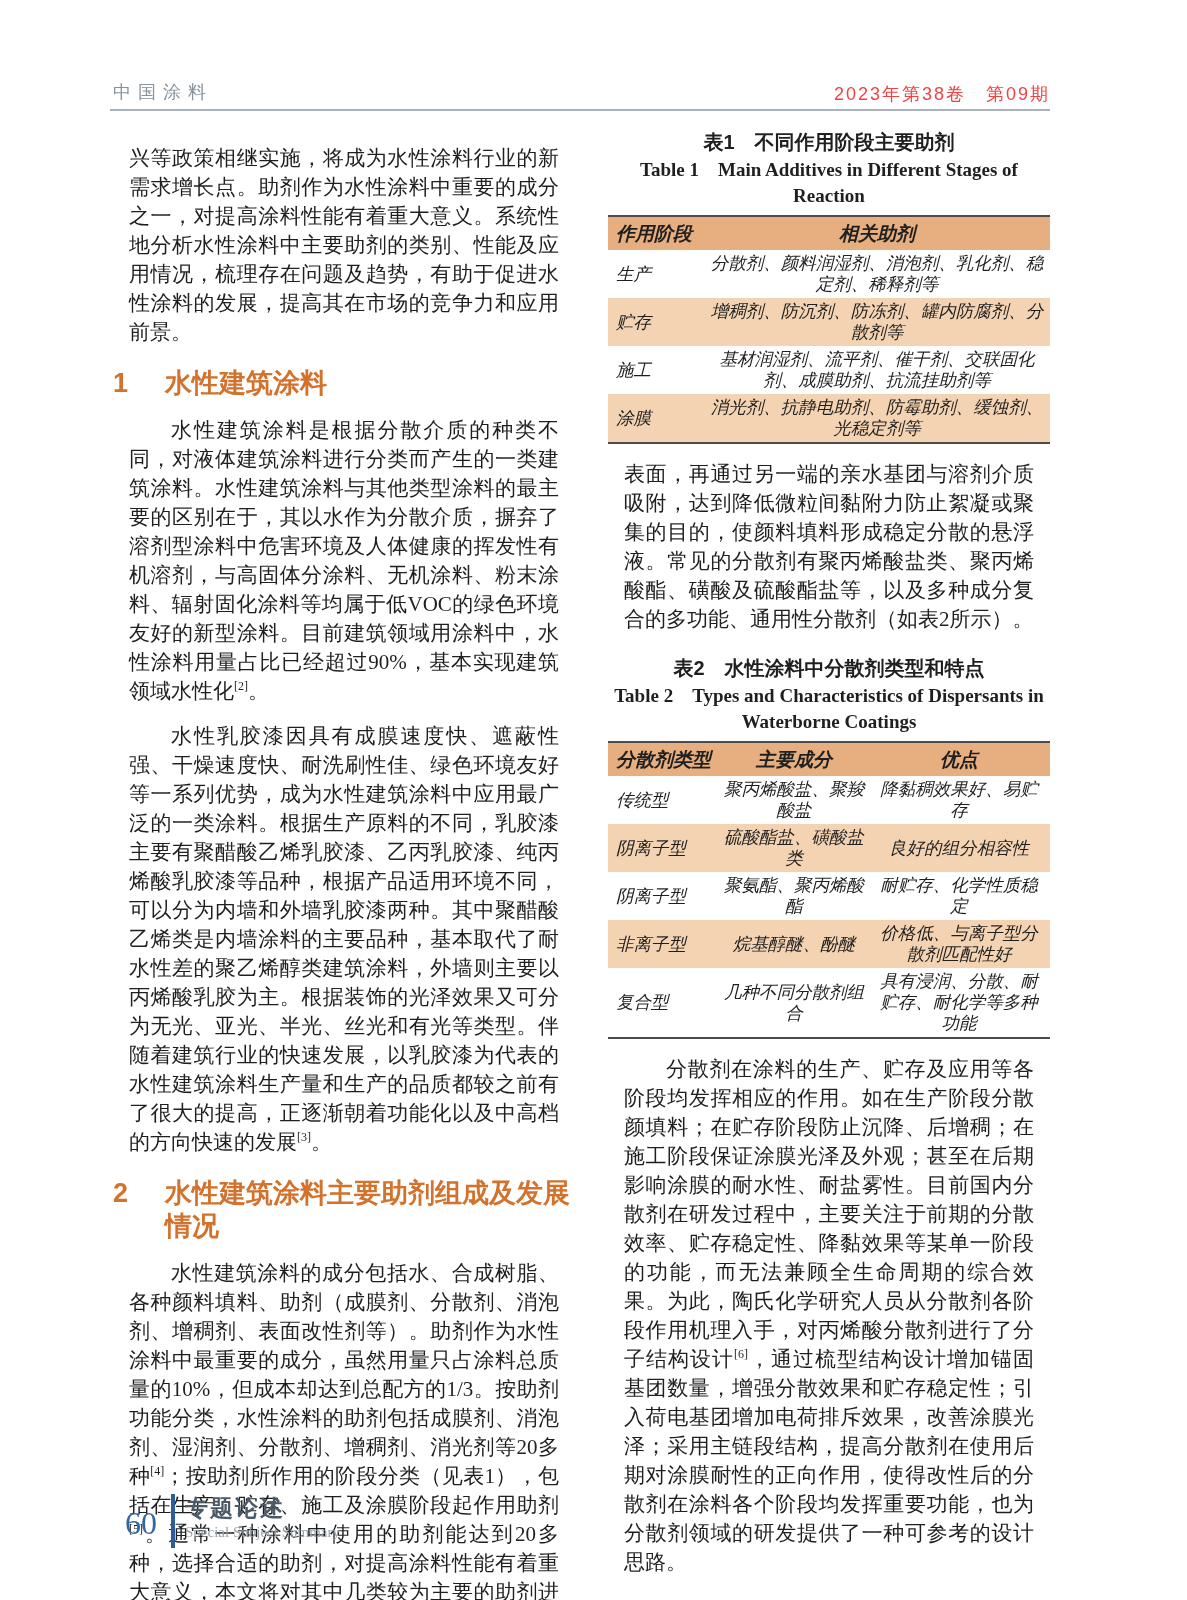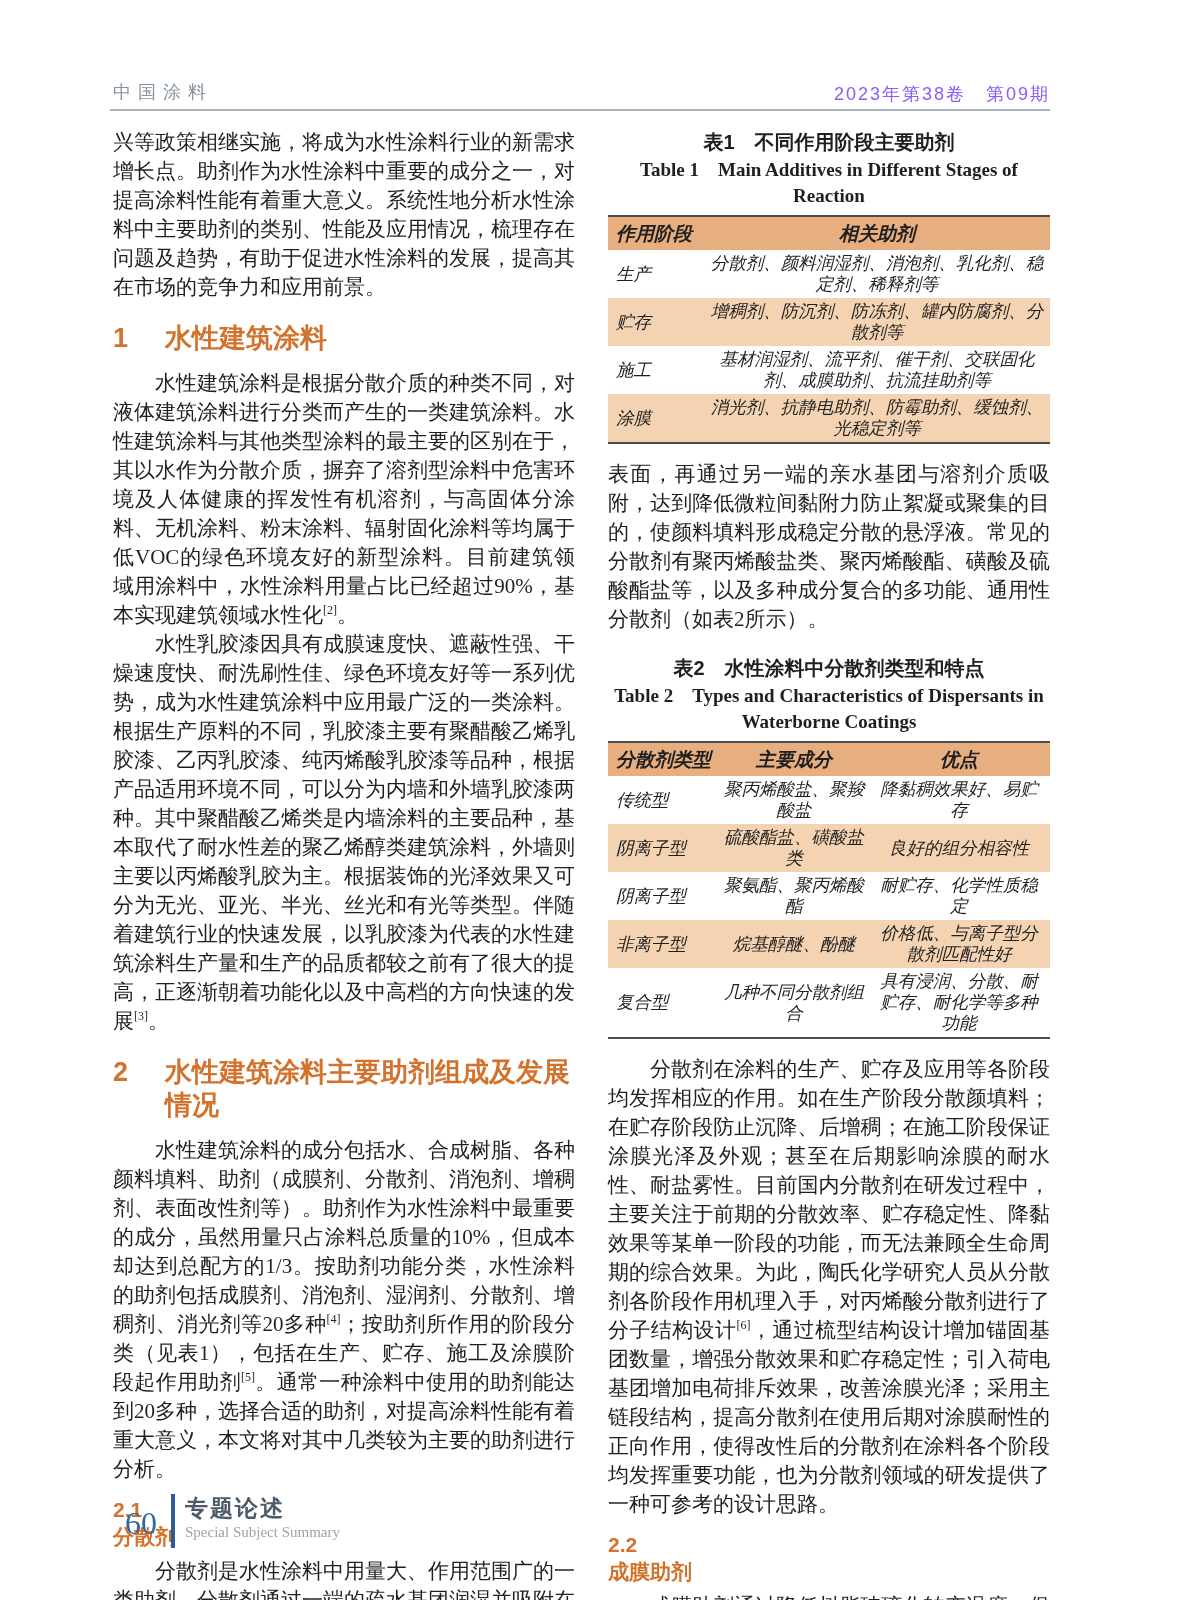--- a/index.html
+++ b/index.html
@@ -13,33 +13,33 @@
     color:#1f1f1f;
   }
   
   .head-journal{
     position:absolute;left:113px;top:80px;
     font-size:18px;color:#87929b;letter-spacing:7px;
     font-family:"Liberation Sans","DejaVu Sans",sans-serif;
   }
   .head-issue{
     position:absolute;right:137px;top:82px;
-    font-size:18px;color:#8b5cf6;letter-spacing:2px;
+    font-size:18px;color:#ef4444;letter-spacing:2px;
     font-family:"Liberation Sans","DejaVu Sans",sans-serif;
   }
   .head-rule{
     position:absolute;left:110px;right:137px;top:109px;height:2px;
     background:#aab3ba;
   }
   
   .col{position:absolute;top:128px;}
   .col-left{left:113px;width:462px;}
   .col-right{left:608px;width:442px;}
   p.body{
-    margin:0;font-size:21px;line-height:29px;
+    margin:16px;font-size:21px;line-height:29px;
     text-align:justify;text-justify:inter-ideograph;
   }
   p.body.indent{text-indent:2em;}
   p.body sup{font-size:12px;line-height:0;}
   
   .sec-h{
     display:flex;color:#d3722c;font-weight:bold;
     font-family:"Liberation Sans","DejaVu Sans",sans-serif;
     font-size:27px;line-height:33px;margin:20px 0 14px 0;
   }

